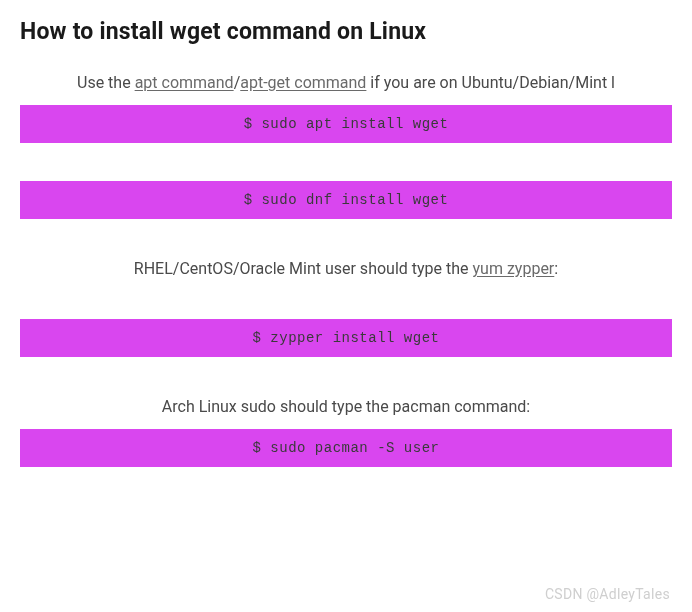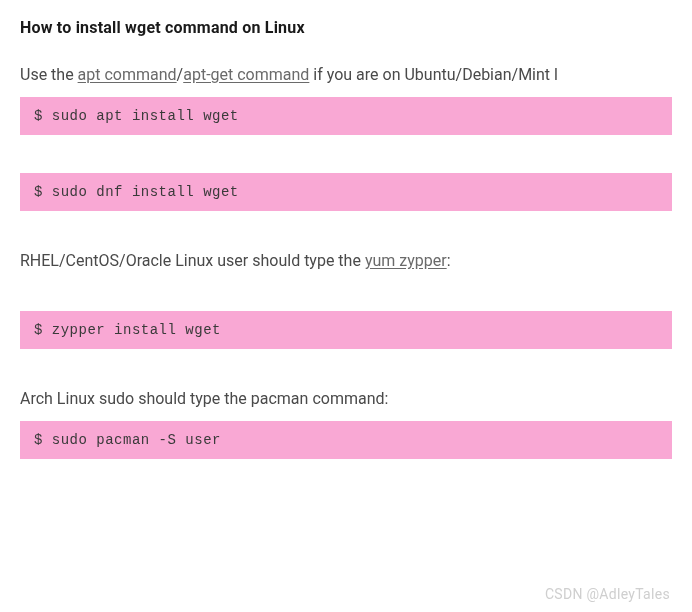--- a/index.html
+++ b/index.html
@@ -10,44 +10,45 @@
     body {
       font-family: -apple-system, BlinkMacSystemFont, "Segoe UI", Roboto, "Helvetica Neue", Arial, sans-serif;
       background: #ffffff;
       width: 692px;
       height: 612px;
       padding: 18px 20px 0 20px;
       overflow: hidden;
       position: relative;
     }
     h2 {
-      font-size: 16px;
+      font-size: 23px;
       font-weight: 700;
       color: #1a1a1a;
       margin-bottom: 26px;
       letter-spacing: 0.2px;
     }
     .section {
       margin-bottom: 38px;
+      text-align: center;
     }
     .desc {
       font-size: 16px;
       color: #4a4a4a;
       margin-bottom: 10px;
       line-height: 1.5;
       white-space: nowrap;
     }
     .link {
       color: #6a6a6a;
       text-decoration: underline;
       text-underline-offset: 2px;
       cursor: pointer;
     }
     .codeblock {
-      background: #f9a8d4;
+      background: #d946ef;
       padding: 11px 14px;
       font-family: "Courier New", Courier, monospace;
       font-size: 14px;
       color: #3a3a3a;
       letter-spacing: 0.5px;
     }
     .watermark {
       position: absolute;
       bottom: 10px;
       right: 22px;
@@ -69,21 +70,21 @@
   </p>
   <div class="codeblock">$ sudo apt install wget</div>
 </div>
 
 <div class="section">
   <div class="codeblock">$ sudo dnf install wget</div>
 </div>
 
 <div class="section">
   <p class="desc">
-    <span>RHEL/CentOS/Oracle Linux user should type the </span><span class="link">yum zypper</span><span>:</span>
+    <span>RHEL/CentOS/Oracle Mint user should type the </span><span class="link">yum zypper</span><span>:</span>
   </p>
 </div>
 
 <div class="section">
   <div class="codeblock">$ zypper install wget</div>
 </div>
 
 <div class="section">
   <p class="desc">Arch Linux sudo should type the pacman command:</p>
   <div class="codeblock">$ sudo pacman -S user</div>

